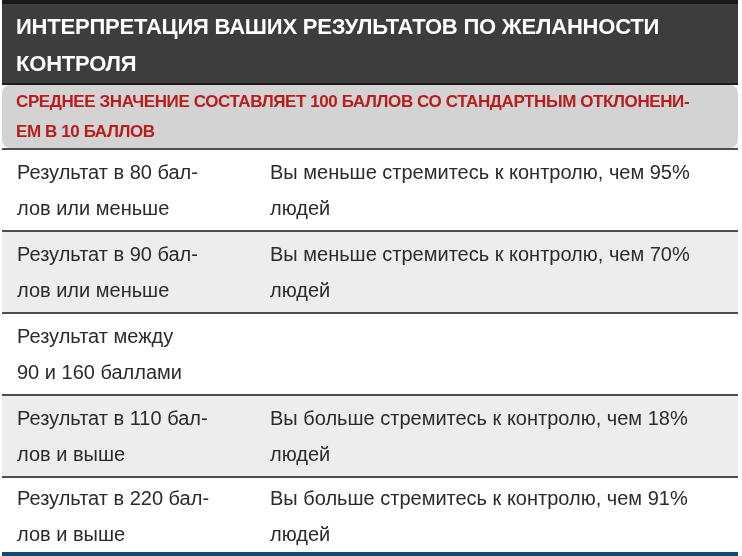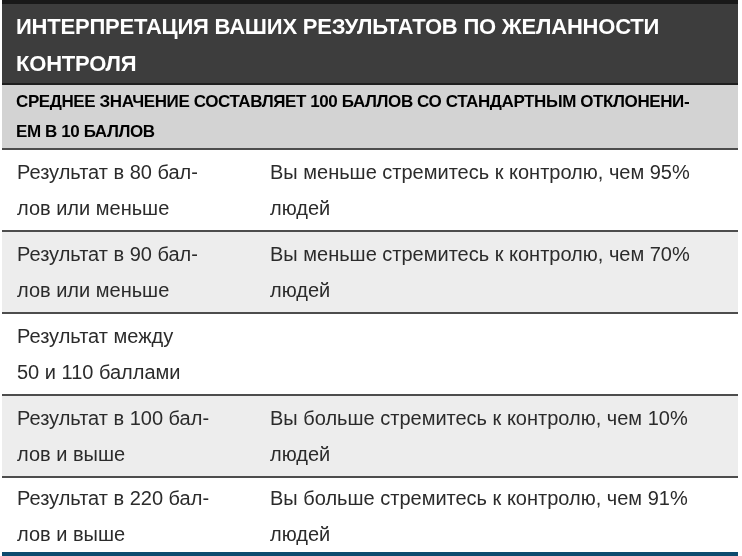--- a/index.html
+++ b/index.html
@@ -27,27 +27,28 @@
     line-height: 37px;
     letter-spacing: -0.2px;
     padding: 4px 14px 0 14px;
     white-space: pre-line;
     border-bottom: 2px solid #1e1e1e;
   }
   .table-subtitle {
     box-sizing: border-box;
     height: 63px;
     background: #d3d3d3;
-    color: #000000;
+    color: #b91c1c;
     font-weight: bold;
     font-size: 17px;
     line-height: 30px;
     letter-spacing: -0.4px;
     padding: 2px 4px 0 14px;
     white-space: pre-line;
+    border-radius: 8px;
   }
   .row {
     display: flex;
     box-sizing: border-box;
     min-height: 80px;
     padding: 4px 0;
     border-top: 2px solid #4d4d4d;
     font-size: 20px;
     line-height: 36px;
     color: #2b2b2b;
@@ -98,27 +99,27 @@
 
   <div class="row">
     <div class="cell score">Результат в 90 бал-
 лов или меньше</div>
     <div class="cell desc">Вы меньше стремитесь к контролю, чем 70%
 людей</div>
   </div>
 
   <div class="row">
     <div class="cell score">Результат между
-50 и 110 баллами</div>
+90 и 160 баллами</div>
   </div>
 
   <div class="row">
-    <div class="cell score">Результат в 100 бал-
+    <div class="cell score">Результат в 110 бал-
 лов и выше</div>
-    <div class="cell desc">Вы больше стремитесь к контролю, чем 10%
+    <div class="cell desc">Вы больше стремитесь к контролю, чем 18%
 людей</div>
   </div>
 
   <div class="row">
     <div class="cell score">Результат в 220 бал-
 лов и выше</div>
     <div class="cell desc">Вы больше стремитесь к контролю, чем 91%
 людей</div>
   </div>
 

